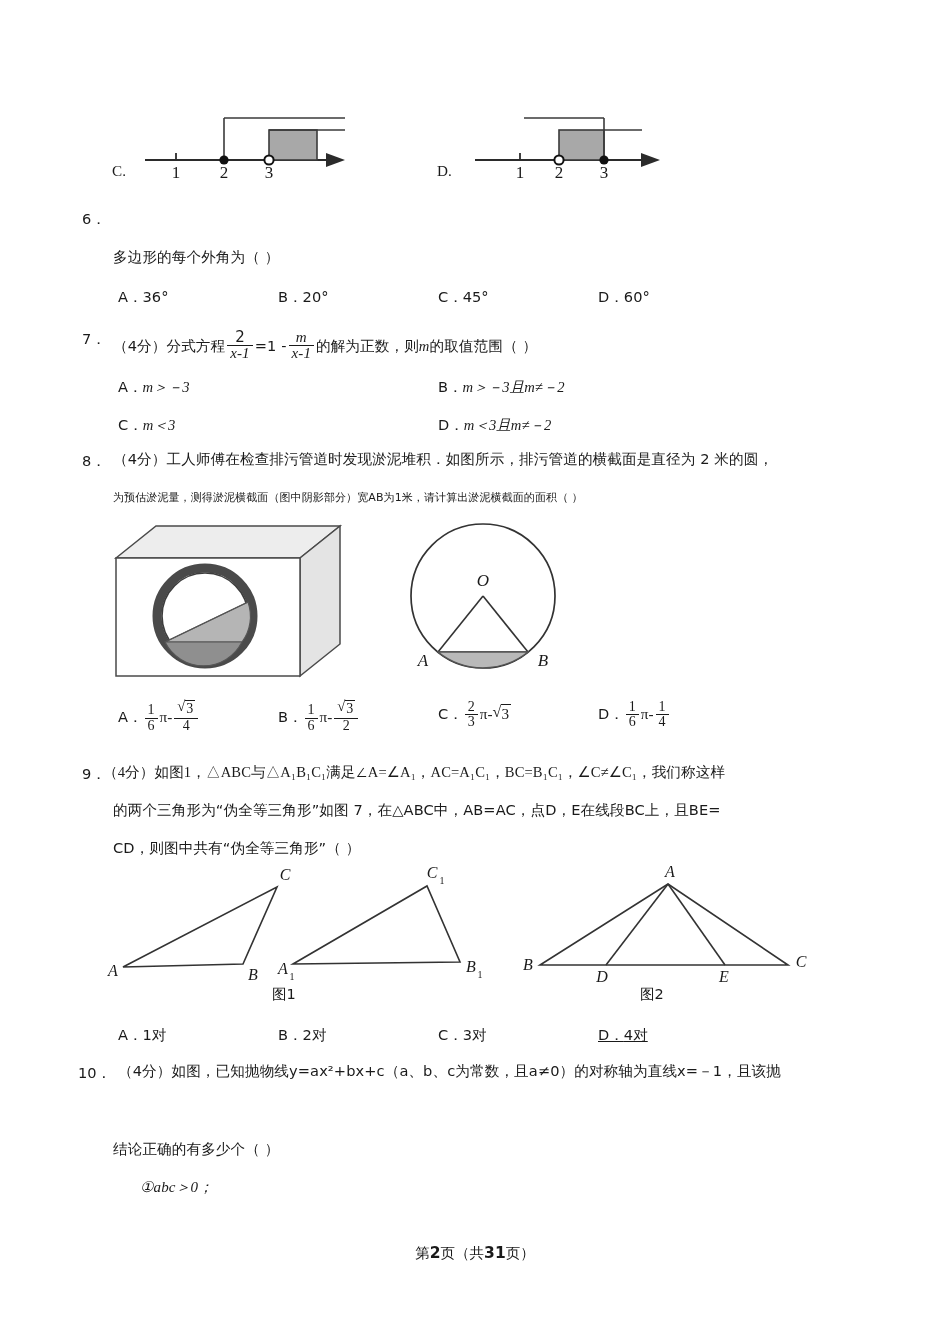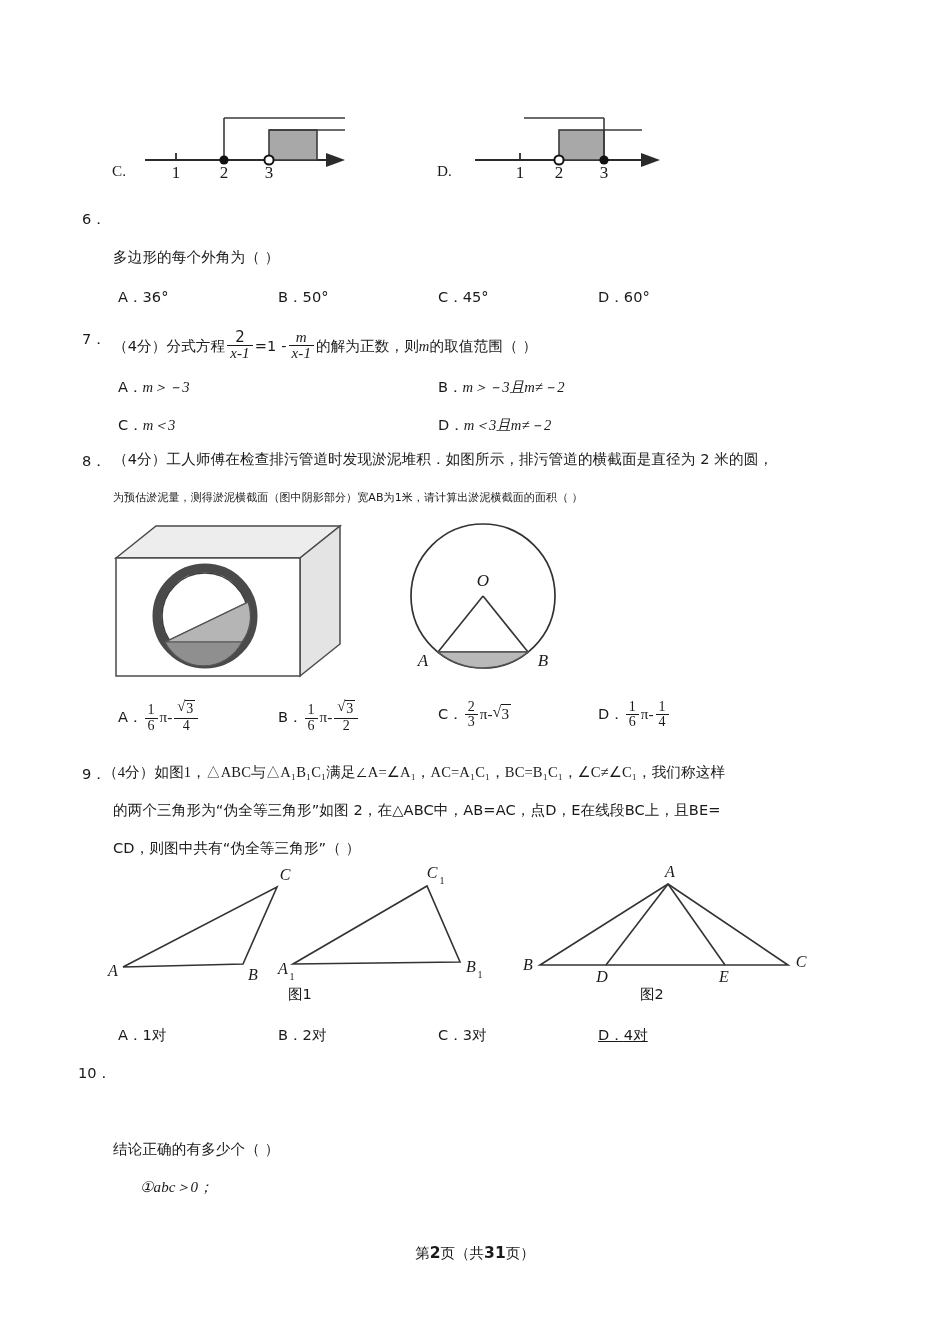--- a/index.html
+++ b/index.html
@@ -170,21 +170,21 @@
     </svg>
   </div>
 
   <div class="qnum cjk" style="left:82px; top:210px;">6．</div>
   <div class="qline cjk" style="left:113px; top:250px;">多边形的每个外角为（      ）</div>
 
   <div class="opt cjk" style="left:118px; top:288px;">
     <span>A．</span><span>36°</span>
   </div>
   <div class="opt cjk" style="left:278px; top:288px;">
-    <span>B．</span><span>50°</span>
+    <span>B．</span><span>20°</span>
   </div>
   <div class="opt cjk" style="left:438px; top:288px;">
     <span>C．</span><span>45°</span>
   </div>
   <div class="opt cjk" style="left:598px; top:288px;">
     <span>D．</span><span>60°</span>
   </div>
 
   <div class="qnum cjk" style="left:82px; top:330px;">7．</div>
   <div class="qline cjk" style="left:113px; top:330px;">
@@ -257,41 +257,41 @@
   </div>
 
   <div class="opt" style="left:598px; top:700px;">
     <span class="cjk">D．</span><span class="frac"><span class="num">1</span><span class="den">6</span></span><span>π</span><span>-</span><span class="frac"><span class="num">1</span><span class="den">4</span></span>
   </div>
 
   <div class="qnum cjk" style="left:82px; top:765px;">9．</div>
   <div class="qline cjk" style="left:103px; top:765px;font-family:Liberation Serif, serif;">
     <span>（4分）</span><span>如图1，△ABC与△A₁B₁C₁满足∠A=∠A₁，AC=A₁C₁，BC=B₁C₁，∠C≠∠C₁，我们称这样</span>
   </div>
-  <div class="qline cjk" style="left:113px; top:803px;">的两个三角形为“伪全等三角形”如图 2，在△ABC中，AB=AC，点D，E在线段BC上，且BE=</div>
+  <div class="qline cjk" style="left:113px; top:803px;">的两个三角形为“伪全等三角形”如图 7，在△ABC中，AB=AC，点D，E在线段BC上，且BE=</div>
   <div class="qline cjk" style="left:113px; top:841px;">CD，则图中共有“伪全等三角形”（      ）</div>
 
   <div class="fig" style="left:105px; top:862px;">
     <svg width="395" height="125" viewBox="0 0 395 125">
 
       <polygon points="18,105 138,102 172,25" fill="none" stroke="#333333" stroke-width="1.6"></polygon>
       <text x="8" y="114" font-family="Liberation Serif, serif" font-style="italic" font-size="16" text-anchor="middle" fill="#1a1a1a">A</text>
       <text x="148" y="118" font-family="Liberation Serif, serif" font-style="italic" font-size="16" text-anchor="middle" fill="#1a1a1a">B</text>
       <text x="180" y="18" font-family="Liberation Serif, serif" font-style="italic" font-size="16" text-anchor="middle" fill="#1a1a1a">C</text>
 
       <polygon points="188,102 355,100 322,24" fill="none" stroke="#333333" stroke-width="1.6"></polygon>
       <text x="178" y="112" font-family="Liberation Serif, serif" font-style="italic" font-size="16" text-anchor="middle" fill="#1a1a1a">A</text>
       <text x="187" y="118" font-family="Liberation Serif, serif" font-size="10" text-anchor="middle" fill="#1a1a1a">1</text>
       <text x="366" y="110" font-family="Liberation Serif, serif" font-style="italic" font-size="16" text-anchor="middle" fill="#1a1a1a">B</text>
       <text x="375" y="116" font-family="Liberation Serif, serif" font-size="10" text-anchor="middle" fill="#1a1a1a">1</text>
       <text x="327" y="16" font-family="Liberation Serif, serif" font-style="italic" font-size="16" text-anchor="middle" fill="#1a1a1a">C</text>
       <text x="337" y="22" font-family="Liberation Serif, serif" font-size="10" text-anchor="middle" fill="#1a1a1a">1</text>
     </svg>
   </div>
-  <div class="figcap" style="left:288px; top:985px;text-align:center;">图1</div>
+  <div class="figcap" style="left:272px; top:985px;text-align:center;">图1</div>
 
   <div class="fig" style="left:518px; top:862px;">
     <svg width="300" height="125" viewBox="0 0 300 125">
       <polygon points="22,103 270,103 150,22" fill="none" stroke="#333333" stroke-width="1.6"></polygon>
       <line x1="150" y1="22" x2="88" y2="103" stroke="#333333" stroke-width="1.6"></line>
       <line x1="150" y1="22" x2="207" y2="103" stroke="#333333" stroke-width="1.6"></line>
       <text x="10" y="108" font-family="Liberation Serif, serif" font-style="italic" font-size="16" text-anchor="middle" fill="#1a1a1a">B</text>
       <text x="283" y="105" font-family="Liberation Serif, serif" font-style="italic" font-size="16" text-anchor="middle" fill="#1a1a1a">C</text>
       <text x="152" y="15" font-family="Liberation Serif, serif" font-style="italic" font-size="16" text-anchor="middle" fill="#1a1a1a">A</text>
       <text x="84" y="120" font-family="Liberation Serif, serif" font-style="italic" font-size="16" text-anchor="middle" fill="#1a1a1a">D</text>
@@ -307,20 +307,23 @@
     <span>B．</span><span>2对</span>
   </div>
   <div class="opt cjk" style="left:438px; top:1026px;">
     <span>C．</span><span>3对</span>
   </div>
   <div class="opt cjk" style="left:598px; top:1026px;text-decoration:underline;">
     <span>D．</span><span>4对</span>
   </div>
 
   <div class="qnum cjk" style="left:78px; top:1064px;">10．</div>
+  <div class="qline cjk" style="left:118px; top:1064px;">
+    <span>（4分）</span><span>如图，已知抛物线y=ax²+bx+c（a、b、c为常数，且a≠0）的对称轴为直线x=－1，且该抛</span>
+  </div>
   <div class="qline cjk" style="left:113px; top:1142px;">结论正确的有多少个（      ）</div>
   <div class="qline" style="left:140px; top:1180px; font-style:italic; font-size:15px;">
     <span>①abc＞0；</span>
   </div>
 
   <div class="footer">
     <span>第</span><b>2</b><span>页（共</span><b>31</b><span>页）</span>
   </div>
 
 </div>

